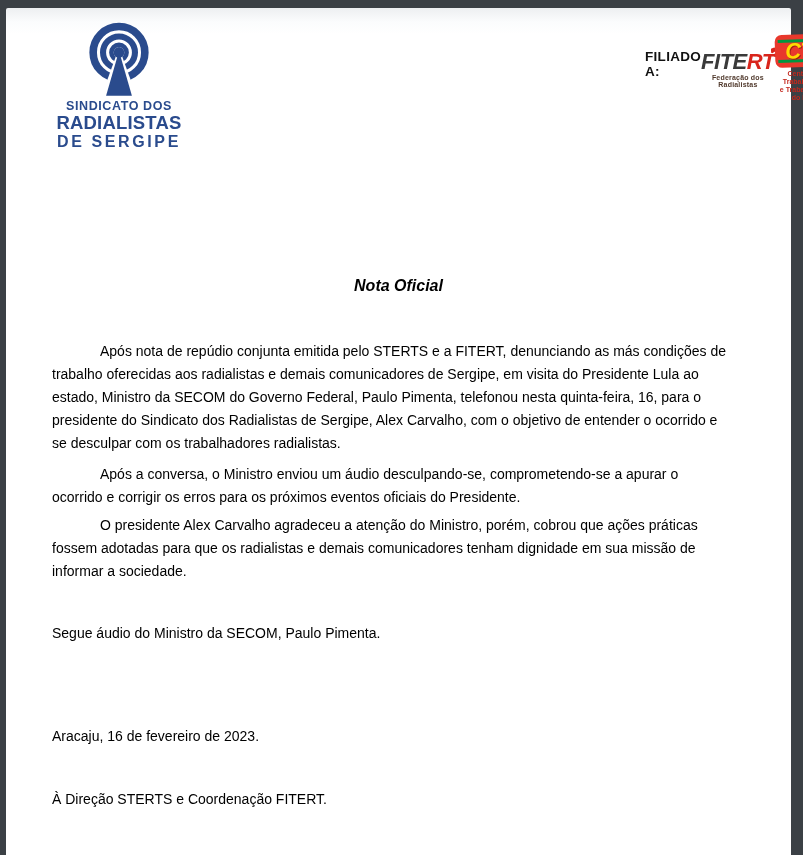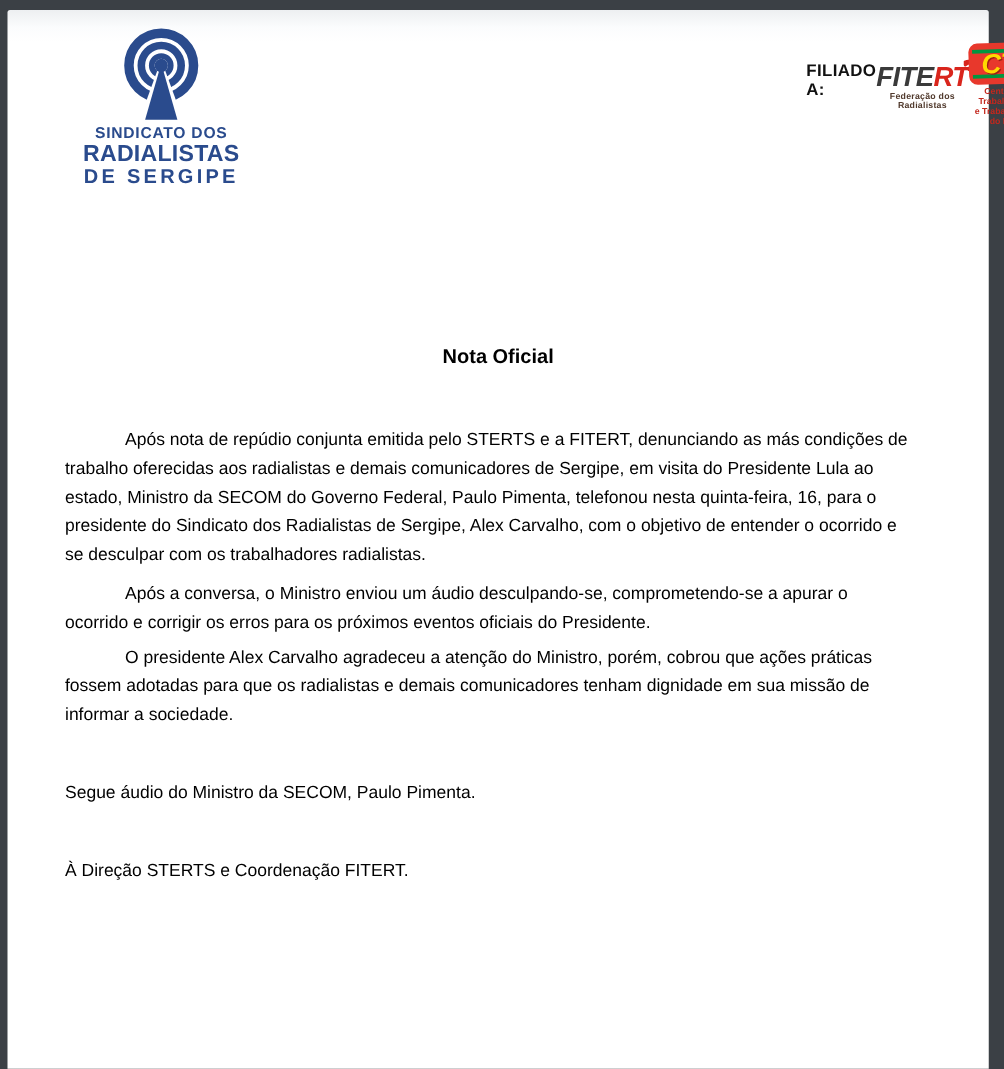--- a/index.html
+++ b/index.html
@@ -19,21 +19,20 @@
   }
   
   .header {
     display: flex;
     justify-content: space-between;
     align-items: flex-start;
     height: 148px;
     padding-top: 14px;
   }
   .union-logo {
-    margin-left: 10px;
     width: 134px;
     text-align: center;
     color: #2a4b8d;
   }
   .union-logo svg { display: block; margin: 0 auto; }
   .union-name-1 { font-size: 12.5px; font-weight: 600; letter-spacing: 0.6px; margin-top: 1px; }
   .union-name-2 { font-size: 18.5px; font-weight: 800; letter-spacing: 0.2px; margin-top: -1px; }
   .union-name-3 { font-size: 16px; font-weight: 600; letter-spacing: 2.6px; margin-top: -1px; }
 
   .affiliation {
@@ -79,20 +78,21 @@
   .ctb-sub { font-size: 7px; line-height: 8px; font-weight: 700; color: #c3271d; margin-top: 3px; }
 
   
   .doc-title {
     margin-top: 120px;
     text-align: center;
     font-size: 16px;
     font-weight: 700;
     line-height: 20px;
     color: #000;
+    font-style: italic;
   }
   .para {
     white-space: pre;
     font-size: 14px;
     line-height: 23px;
     color: #000;
   }
   .indent { text-indent: 48px; }
   .p1 { margin-top: 44px; }
   .p2 { margin-top: 5px; }
@@ -165,15 +165,16 @@
 estado, Ministro da SECOM do Governo Federal, Paulo Pimenta, telefonou nesta quinta-feira, 16, para o
 presidente do Sindicato dos Radialistas de Sergipe, Alex Carvalho, com o objetivo de entender o ocorrido e
 se desculpar com os trabalhadores radialistas.</p>
   <p class="para indent p3">Após a conversa, o Ministro enviou um áudio desculpando-se, comprometendo-se a apurar o
 ocorrido e corrigir os erros para os próximos eventos oficiais do Presidente.</p>
   <p class="para indent p2">O presidente Alex Carvalho agradeceu a atenção do Ministro, porém, cobrou que ações práticas
 fossem adotadas para que os radialistas e demais comunicadores tenham dignidade em sua missão de
 informar a sociedade.</p>
 
   <p class="para audio-note">Segue áudio do Ministro da SECOM, Paulo Pimenta.</p>
+  <p class="para place-date">Aracaju, 16 de fevereiro de 2023.</p>
   <p class="para addressee">À Direção STERTS e Coordenação FITERT.</p>
 
 </div>
 
 </body></html>

